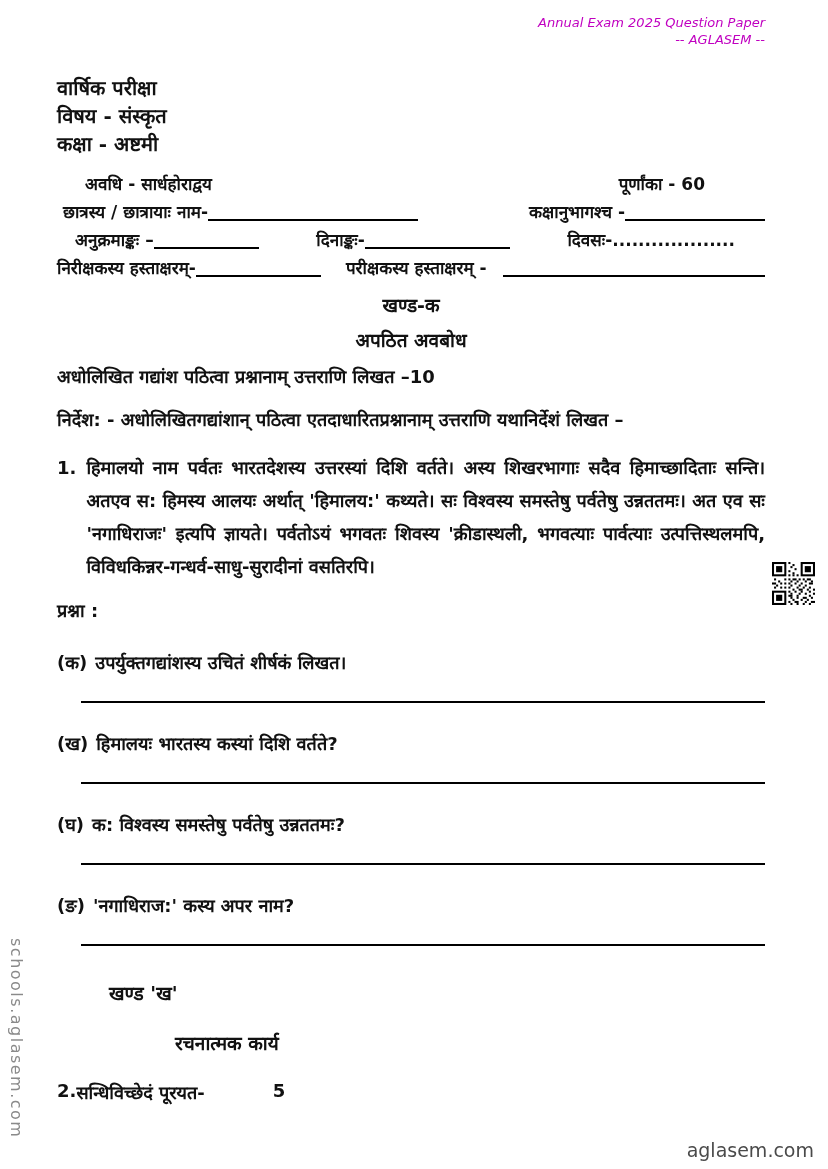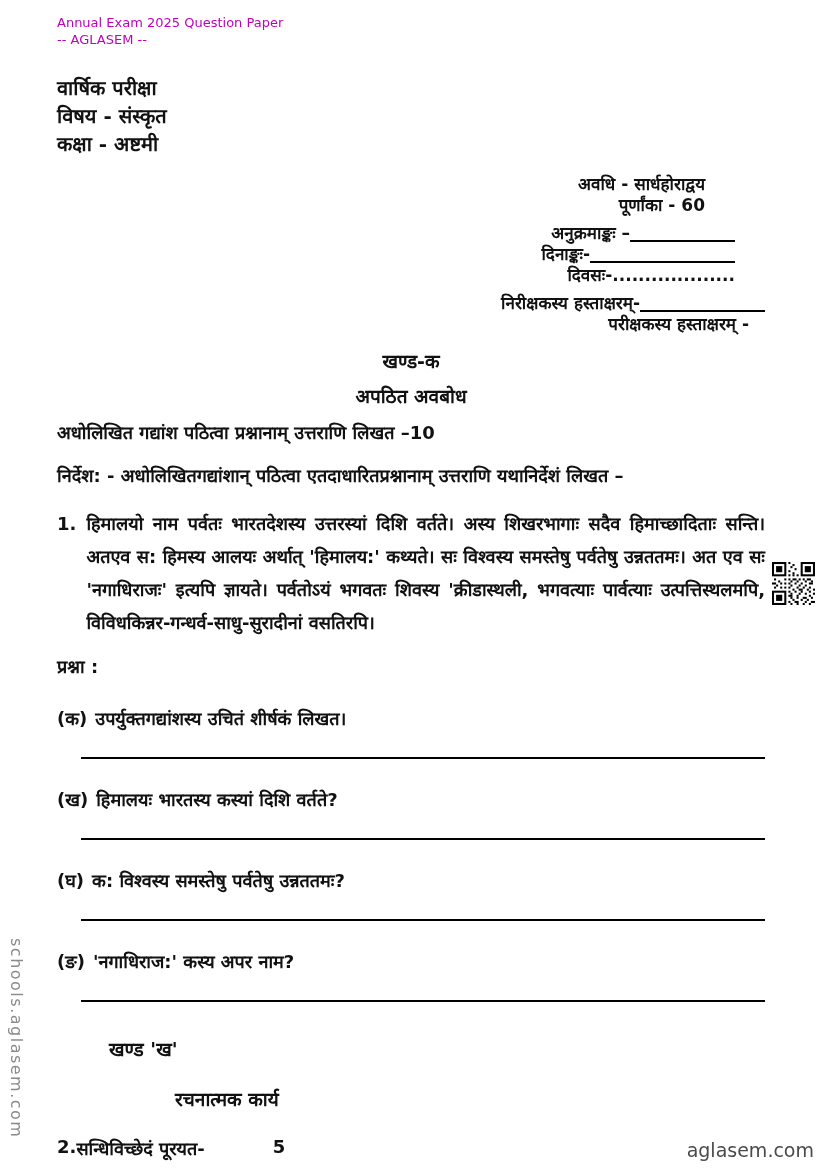--- a/index.html
+++ b/index.html
@@ -11,38 +11,38 @@
     overflow:hidden;
     position:relative;
   }
   .page {
     position:relative;
     width:828px; height:1169px;
     padding:14px 63px 0 57px;
     box-sizing:border-box;
   }
   
-  .top-header { text-align:left; }
+  .top-header { text-align:right;font-style:italic; }
   .hdr-line1, .hdr-line2 {
     color:#c000c0;
     font-size:13px;
     line-height:17px;
     font-weight:400;
   }
   
   .title-block {
     margin-top:26px;
     text-align:left;
     font-weight:700;
     font-size:20px;
     line-height:28px;
   }
   
   .meta { margin-top:16px; font-weight:700; font-size:17px; }
-  .m-row { display:flex; align-items:flex-end; margin-bottom:7px; line-height:21px;flex-direction:column; }
+  .m-row { display:flex; align-items:flex-end; margin-bottom:7px; line-height:21px; }
   .blank {
     display:inline-block;
     border-bottom:2px solid #000;
     height:16px;
     margin-bottom:2px;
   }
   .grp { display:flex; align-items:flex-end; }
   .row-duration { justify-content:space-between; padding:0 60px 0 28px; }
   .row-name { justify-content:space-between; padding-left:6px; }
   .row-roll { justify-content:space-between; padding:0 30px 0 18px; }
@@ -96,20 +96,30 @@
   <div class="title-block">
     <div>वार्षिक परीक्षा</div>
     <div>विषय - संस्कृत</div>
     <div>कक्षा - अष्टमी</div>
   </div>
 
   <div class="meta">
     <div class="m-row row-duration">
       <span>अवधि - सार्धहोराद्वय</span>
       <span>पूर्णांका - 60</span>
+    </div>
+    <div class="m-row row-name">
+      <span class="grp">
+        <span>छात्रस्य / छात्रायाः नाम-</span>
+        <span class="blank w210"></span>
+      </span>
+      <span class="grp">
+        <span>कक्षानुभागश्च -</span>
+        <span class="blank w140"></span>
+      </span>
     </div>
     <div class="m-row row-roll">
       <span class="grp">
         <span>अनुक्रमाङ्कः –</span>
         <span class="blank w105"></span>
       </span>
       <span class="grp">
         <span>दिनाङ्कः-</span>
         <span class="blank w145"></span>
       </span>

